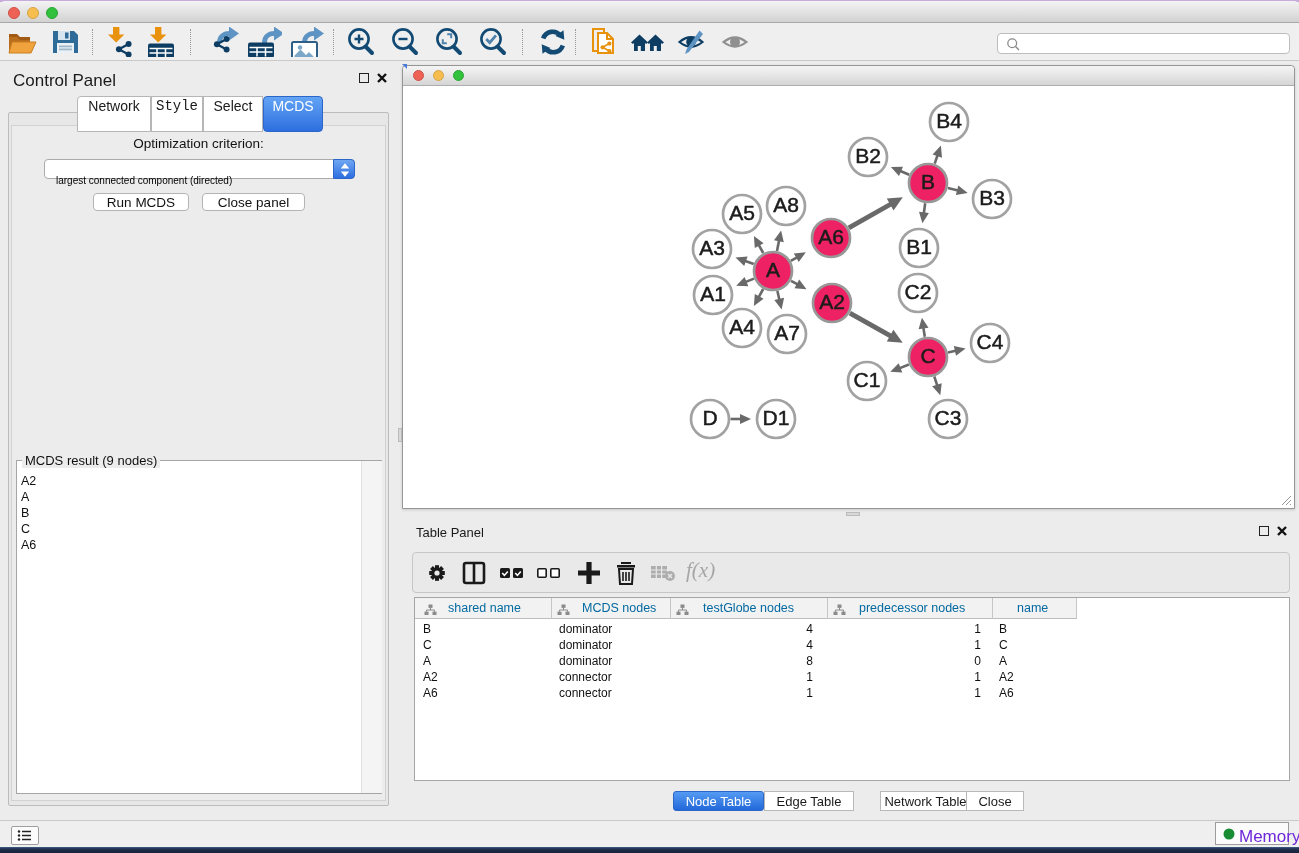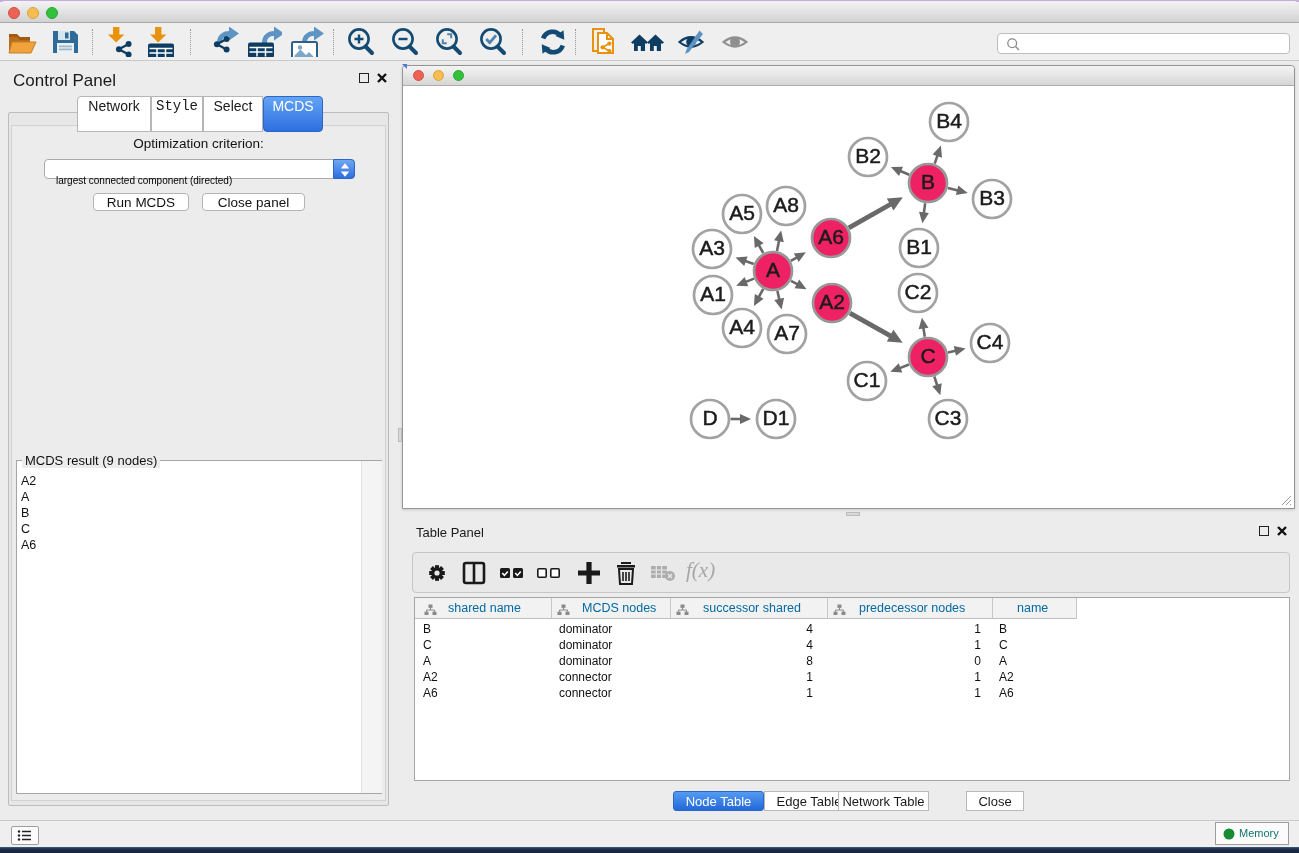--- a/index.html
+++ b/index.html
@@ -403,21 +403,21 @@
     <path d="M6.5 4 v2 M2.5 7.6 v-1.6 h8 v1.6" stroke="#8A8A8A" stroke-width="1" fill="none"></path>
   </svg>
 <svg class="hic" style="left:833px;top:604px" width="13" height="12" viewBox="0 0 13 12">
     <rect x="4.5" y="0.5" width="4" height="3.4" fill="#8A8A8A"></rect>
     <rect x="0.5" y="7.6" width="4" height="3.4" fill="#8A8A8A"></rect>
     <rect x="8.5" y="7.6" width="4" height="3.4" fill="#8A8A8A"></rect>
     <path d="M6.5 4 v2 M2.5 7.6 v-1.6 h8 v1.6" stroke="#8A8A8A" stroke-width="1" fill="none"></path>
   </svg>
 <div class="abs hdt" style="left:448px;top:601px;">shared name</div>
 <div class="abs hdt" style="left:582px;top:601px;">MCDS nodes</div>
-<div class="abs hdt" style="left:703px;top:601px;">successor shared</div>
+<div class="abs hdt" style="left:703px;top:601px;">testGlobe nodes</div>
 <div class="abs hdt" style="left:859px;top:601px;">predecessor nodes</div>
 <div class="abs hdt" style="left:1017px;top:601px;">name</div>
 <div class="cell" style="left:423px;top:622px;">B</div>
 <div class="cell" style="left:559px;top:622px;">dominator</div>
 <div class="cell" style="left:790px;top:622px;width:23px;text-align:right;">4</div>
 <div class="cell" style="left:958px;top:622px;width:23px;text-align:right;">1</div>
 <div class="cell" style="left:999px;top:622px;">B</div>
 <div class="cell" style="left:423px;top:638px;">C</div>
 <div class="cell" style="left:559px;top:638px;">dominator</div>
 <div class="cell" style="left:790px;top:638px;width:23px;text-align:right;">4</div>
@@ -433,28 +433,28 @@
 <div class="cell" style="left:790px;top:670px;width:23px;text-align:right;">1</div>
 <div class="cell" style="left:958px;top:670px;width:23px;text-align:right;">1</div>
 <div class="cell" style="left:999px;top:670px;">A2</div>
 <div class="cell" style="left:423px;top:686px;">A6</div>
 <div class="cell" style="left:559px;top:686px;">connector</div>
 <div class="cell" style="left:790px;top:686px;width:23px;text-align:right;">1</div>
 <div class="cell" style="left:958px;top:686px;width:23px;text-align:right;">1</div>
 <div class="cell" style="left:999px;top:686px;">A6</div>
 <div class="bt btsel" style="left:673px;width:91px;">Node Table</div>
 <div class="bt" style="left:764px;width:90px;">Edge Table</div>
-<div class="bt" style="left:838px;width:91px;">Network Table</div>
+<div class="bt" style="left:880px;width:91px;">Network Table</div>
 <div class="bt" style="left:966px;width:58px;">Close</div>
 <div class="abs" id="statusbar"></div>
 <div class="abs" id="listbtn"><svg width="26" height="17" viewBox="0 0 26 17">
       <circle cx="7" cy="4.5" r="1.2" fill="#222"></circle>
       <circle cx="7" cy="8.5" r="1.2" fill="#222"></circle>
       <circle cx="7" cy="12.5" r="1.2" fill="#222"></circle>
       <path d="M10 4.5 h9 M10 8.5 h9 M10 12.5 h9" stroke="#222" stroke-width="1.6"></path>
     </svg></div>
 <div class="abs" id="membtn">
     <svg style="position:absolute;left:7px;top:5px" width="12" height="12" viewBox="0 0 12 12">
       <circle cx="6" cy="6" r="5.5" fill="#178C33"></circle>
     </svg>
-    <span style="position:absolute;left:23px;top:4px;font-size:11px;color:#0f766e;">Memory</span>
+    <span style="position:absolute;left:23px;top:4px;font-size:17px;color:#6d28d9;">Memory</span>
   </div>
 <div class="abs" id="botstrip"></div>
 
 </body></html>

